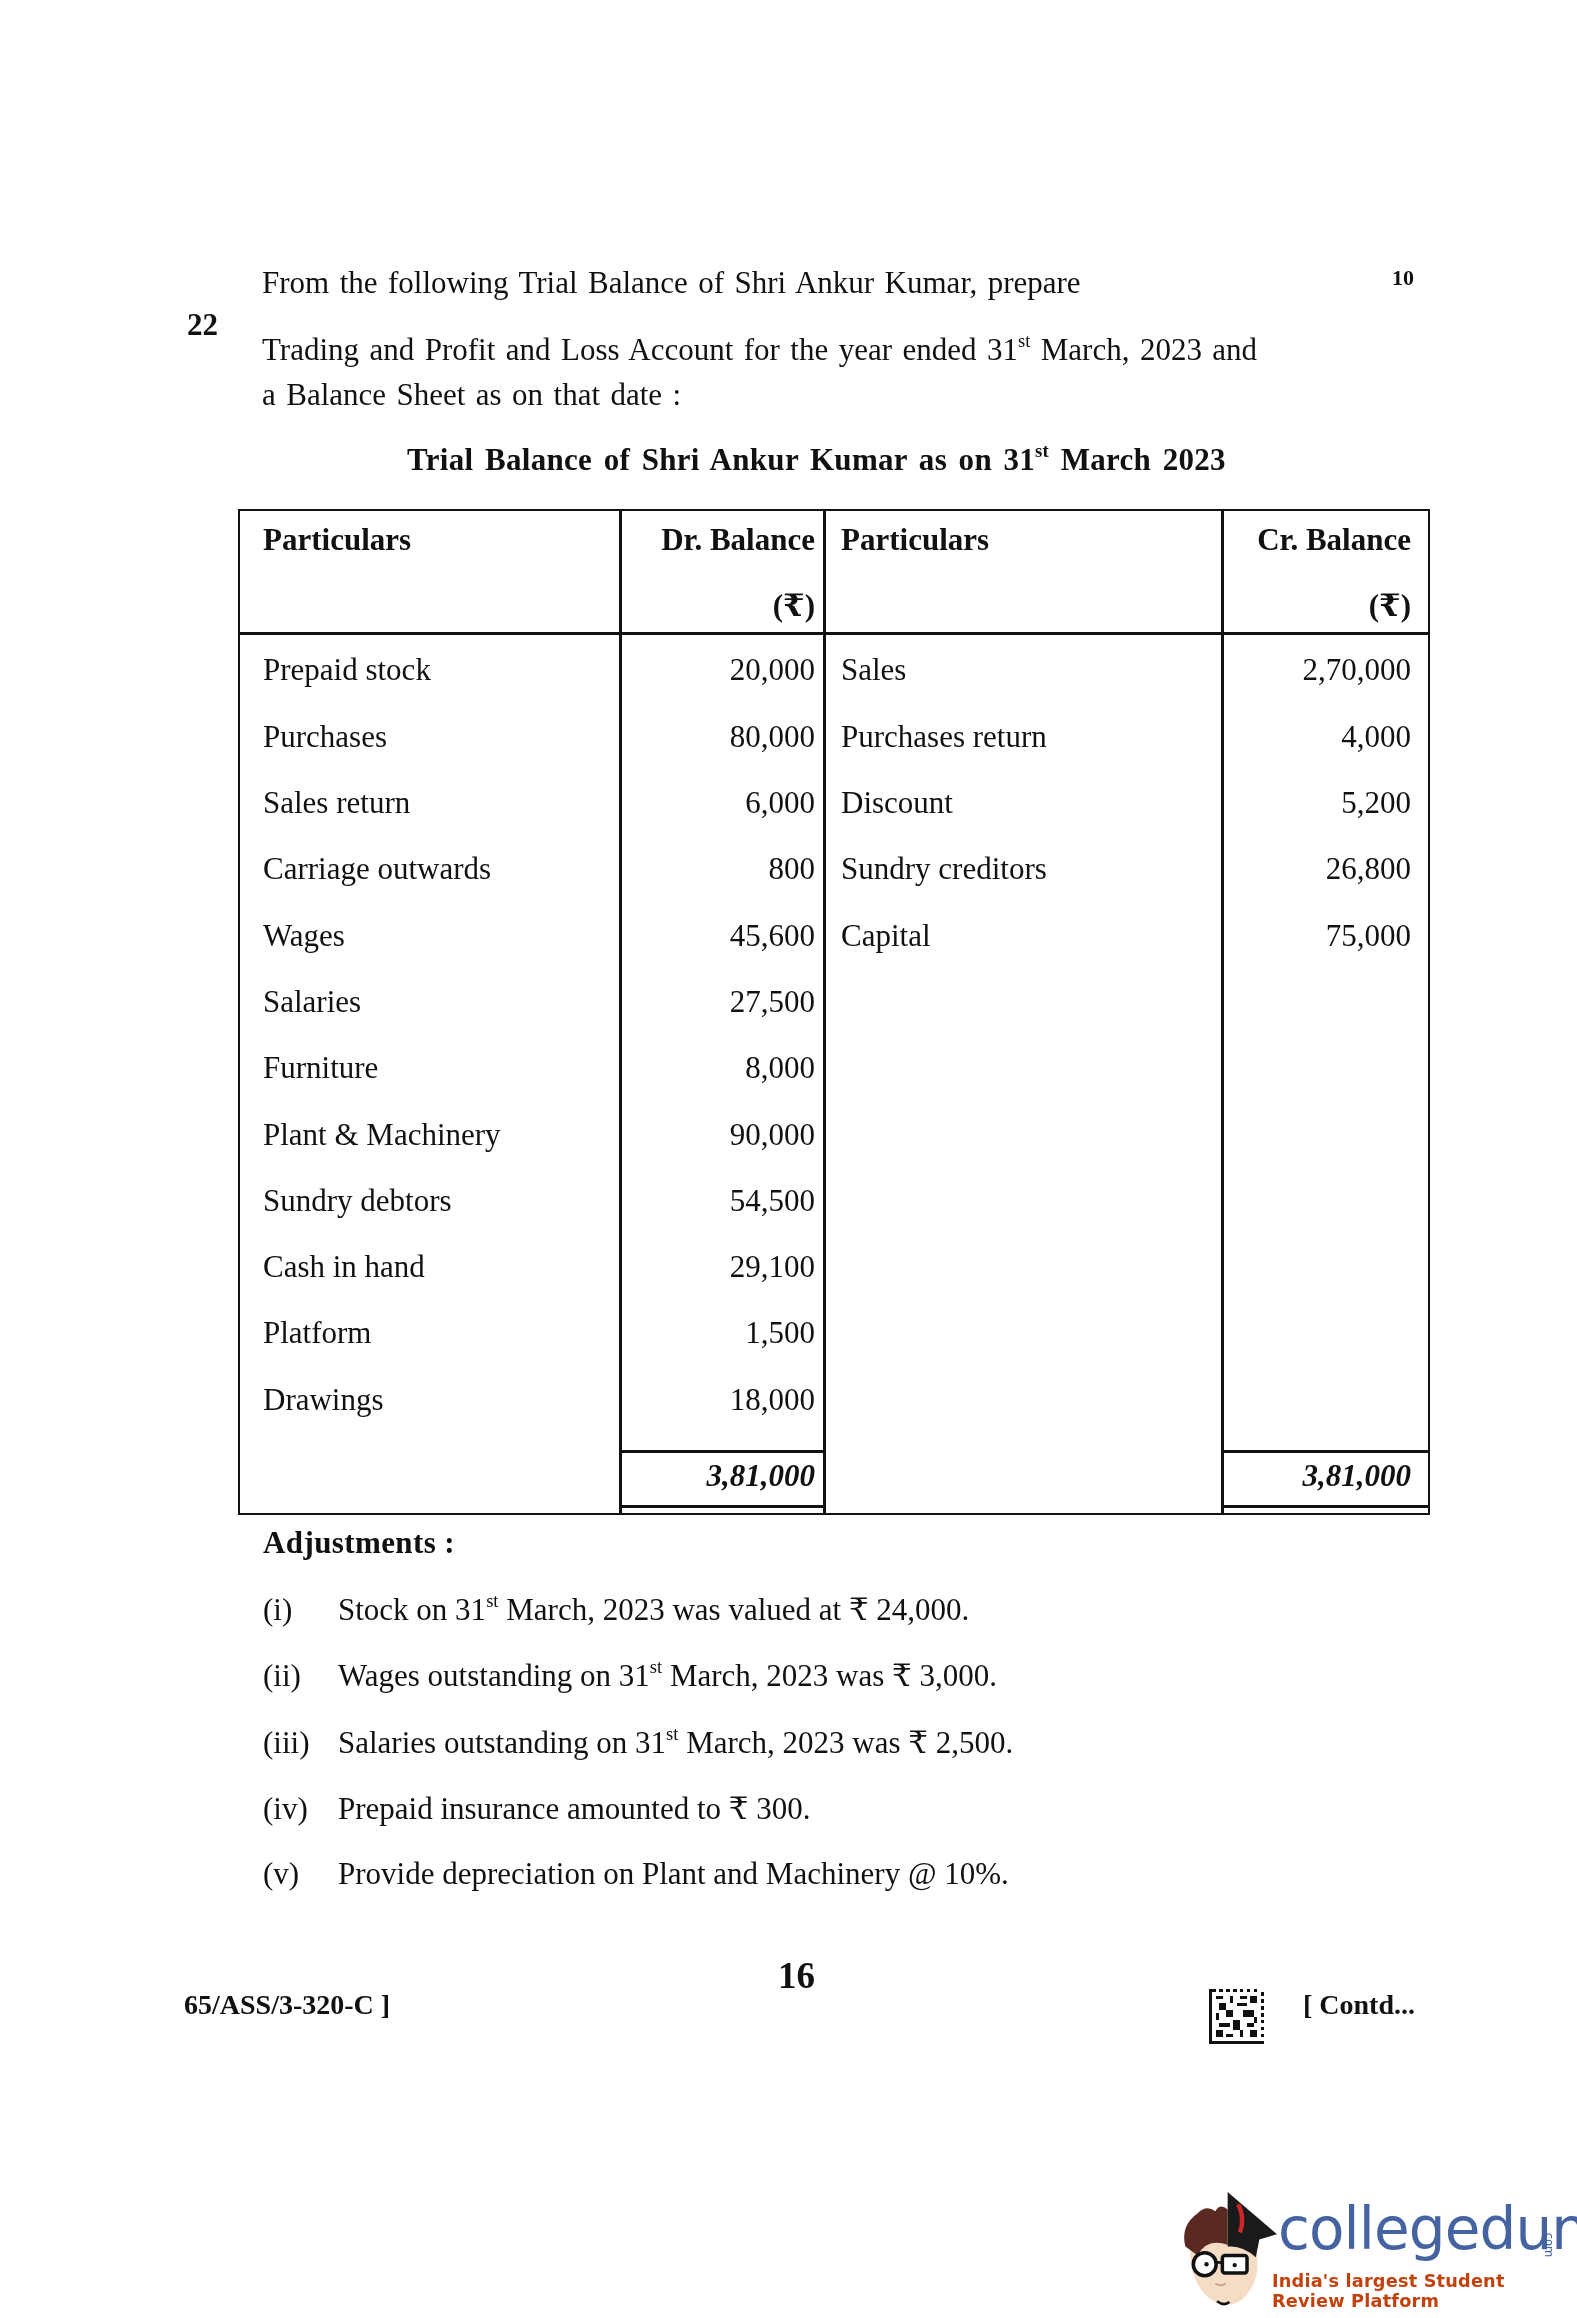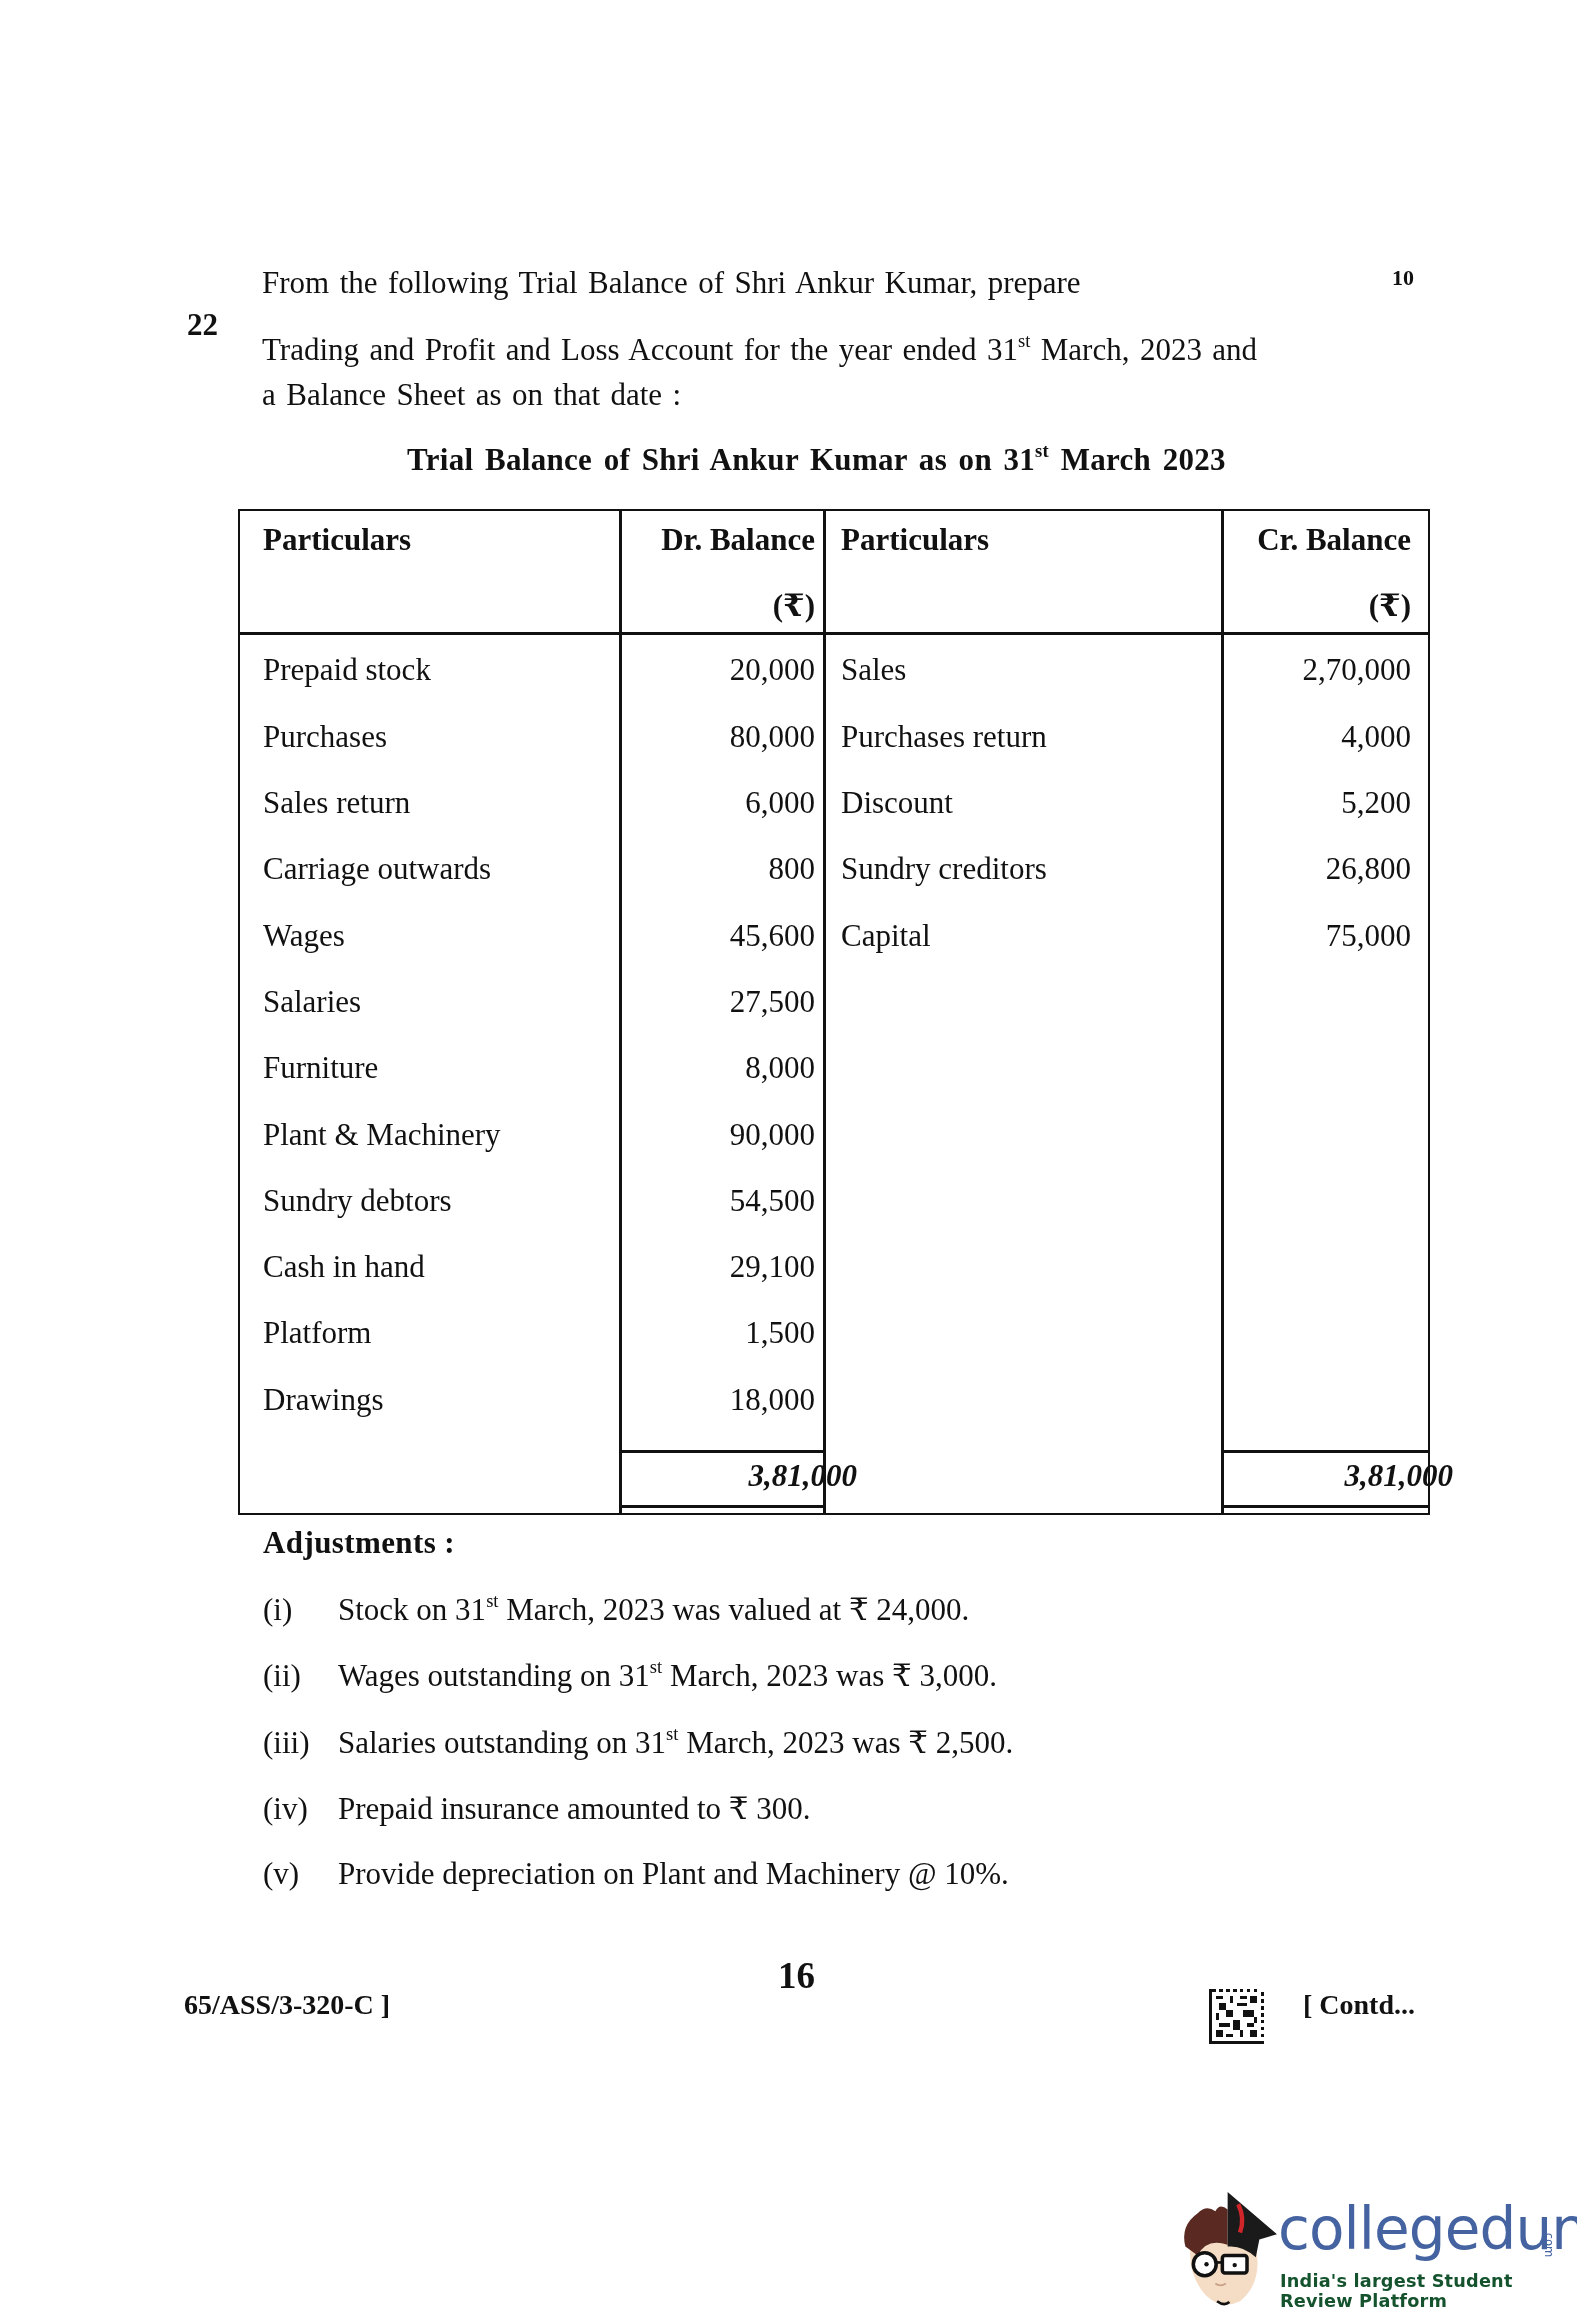--- a/index.html
+++ b/index.html
@@ -18,39 +18,39 @@
   .tb-title-inner { display: inline-block; margin-left: 55px; }
 
   
   .tbl { position: absolute; left: 238px; top: 509px; width: 1192px; height: 1006px;
          border: 2.7px solid #111; box-sizing: border-box; }
   .vline { position: absolute; top: 0; bottom: 0; width: 2.7px; background: #111; }
   .hline { position: absolute; left: 0; right: 0; height: 2.7px; background: #111; }
   .cell { position: absolute; font-size: 31px; line-height: 35px; white-space: nowrap; }
   .hdr { font-weight: bold; }
   .num { text-align: right; }
-  .total { font-weight: bold; font-style: italic; margin-left: 42px; }
+  .total { font-weight: bold; font-style: italic; }
   .tline { position: absolute; height: 2.7px; background: #111; }
 
   .adj-head { left: 263px; top: 1525px; font-size: 31px; font-weight: bold; letter-spacing: 0.4px; }
   .adj-item { left: 263px; font-size: 31px; }
   .adj-no { display: inline-block; width: 75px; }
 
   .footer-code { left: 184px; top: 1989px; font-size: 28px; font-weight: bold; }
   .footer-page { left: 778px; top: 1954px; font-size: 37px; font-weight: bold; }
   .footer-contd { left: 1303px; top: 1989px; font-size: 28px; font-weight: bold; }
   .qr { position: absolute; left: 1209px; top: 1989px; width: 55px; height: 55px; }
 
   .logo { position: absolute; left: 1167px; top: 2183px; width: 407px; height: 133px; }
   .brand { position: absolute; left: 111px; top: 12.4px; font-family: "DejaVu Sans", sans-serif;
            font-size: 58px; color: #4463a0; letter-spacing: -0.9px; }
   .brand-com { position: absolute; left: 389px; top: 46px; font-family: "DejaVu Sans", sans-serif;
                font-size: 11.5px; color: #4463a0; transform: rotate(90deg); transform-origin: left top; }
-  .tagline { position: absolute; left: 113px; top: 88px; font-family: "DejaVu Sans", sans-serif;
-             font-size: 17.7px; font-weight: bold; color: #14532d; letter-spacing: 0.2px; }
+  .tagline { position: absolute; left: 105px; top: 88px; font-family: "DejaVu Sans", sans-serif;
+             font-size: 17.7px; font-weight: bold; color: #c2410c; letter-spacing: 0.2px; }
 </style>
 </head>
 <body>
 
 <div class="abs q-num">22</div>
 <div class="abs q-line q-line1">From the following Trial Balance of Shri Ankur Kumar, prepare</div>
 <div class="abs q-marks">10</div>
 <div class="abs q-line q-line2"><span>Trading and Profit and Loss Account for the year ended 31</span><sup>st</sup><span> March, 2023 and</span></div>
 <div class="abs q-line q-line3">a Balance Sheet as on that date :</div>
 

